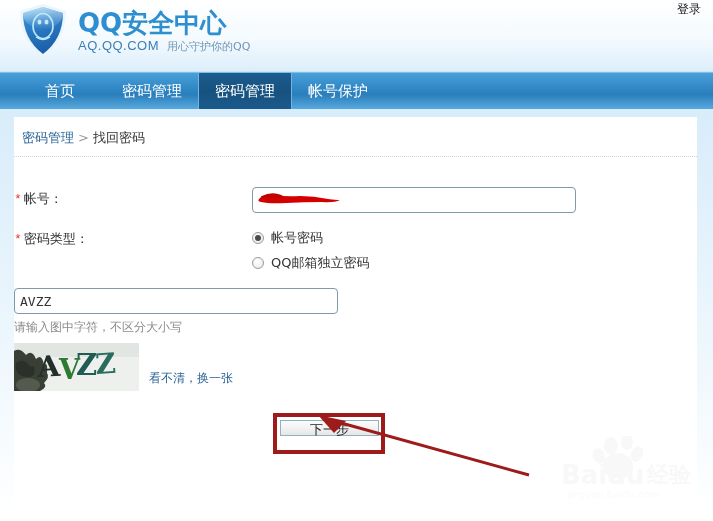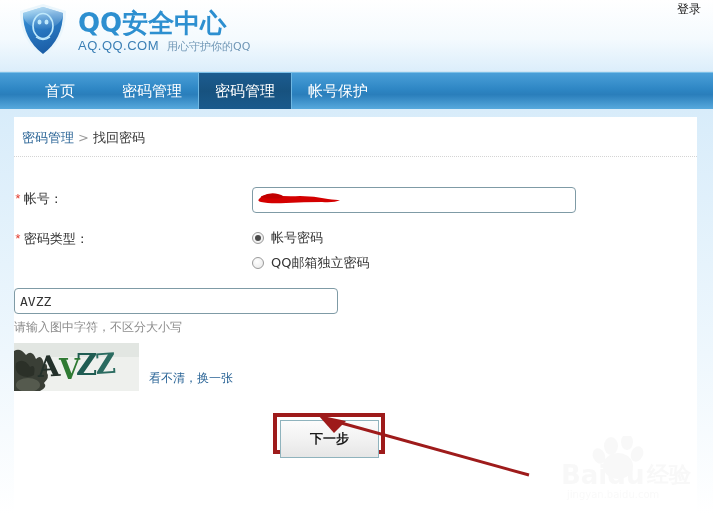--- a/index.html
+++ b/index.html
@@ -265,30 +265,29 @@
     width: 112px;
     height: 41px;
     border: 4px solid #9e1b1b;
     box-sizing: border-box;
   }
   #next-button {
     position: absolute;
     left: 266px;
     top: 7px;
     width: 99px;
-    height: 38px;
+    height: 16px;
     border: 1px solid #8fb3bd;
     background: linear-gradient(to bottom, #fcfcfc 0%, #f2f2f2 50%, #e6e6e6 100%);
     font-size: 13px;
     color: #1a1a1a;
     cursor: pointer;
     font-family: "DejaVu Sans", sans-serif;
     box-sizing: border-box;
     padding: 0;
-    font-weight: bold;
   }
   #annotation-arrow {
     position: absolute;
     left: 290px;
     top: -6px;
     width: 230px;
     height: 75px;
     pointer-events: none;
   }
 

